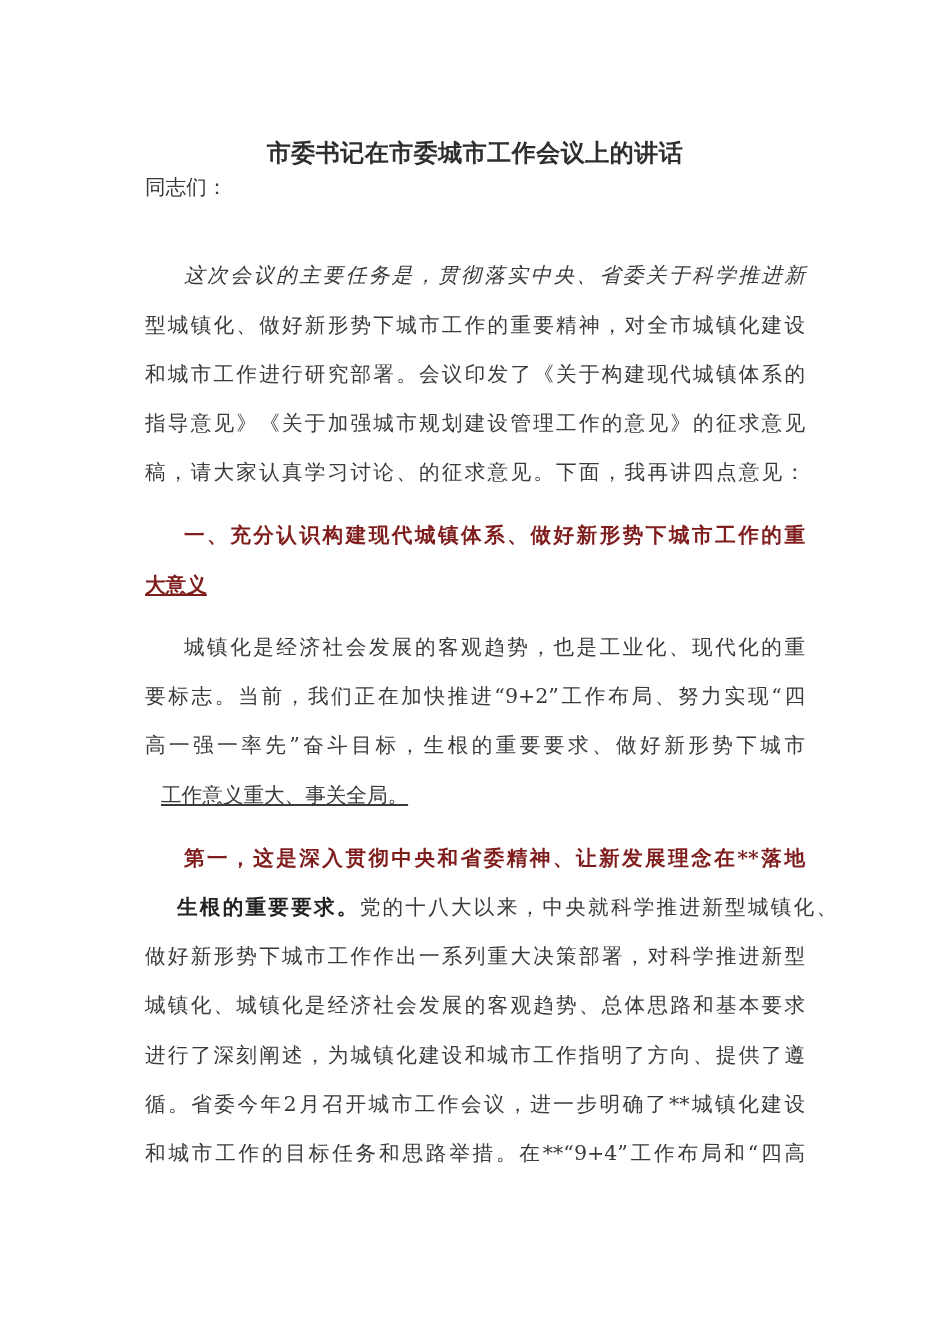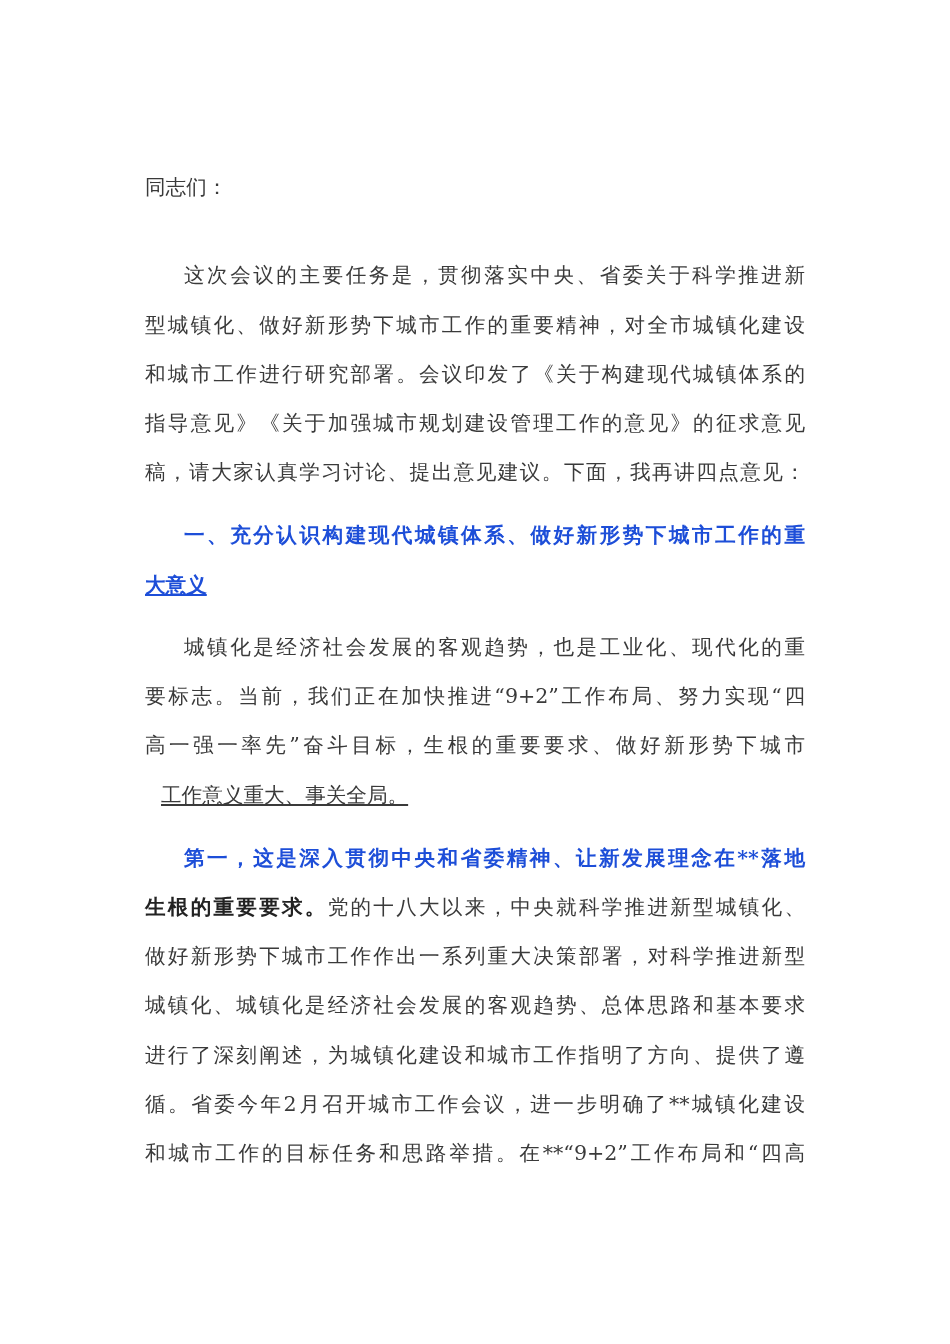--- a/index.html
+++ b/index.html
@@ -50,66 +50,67 @@
     .line.last {
       text-align-last: left;
       text-decoration: underline;
     }
     .line.indent {
       left: 184px;
       width: 621px;
     }
     .line.bold {
       font-weight: bold;
-      color: #1d4ed8;
+      color: #7f1d1d;
     }
     .b {
       font-weight: bold;
       color: #222222;
     }
     .greeting {
       position: absolute;
       left: 145px;
       top: 172px;
       font-size: 20.6px;
       line-height: 30px;
       color: #3a3a3a;
     }
   </style>
 </head>
 <body>
 
 <div class="page">
 
+  <div class="title">市委书记在市委城市工作会议上的讲话</div>
 
   <div class="greeting">同志们：</div>
 
   <div>
-    <div class="line indent" style="top:260px;">这次会议的主要任务是，贯彻落实中央、省委关于科学推进新</div>
+    <div class="line indent" style="top:260px;font-style:italic;">这次会议的主要任务是，贯彻落实中央、省委关于科学推进新</div>
     <div class="line" style="top:310px;">型城镇化、做好新形势下城市工作的重要精神，对全市城镇化建设</div>
     <div class="line" style="top:359px;">和城市工作进行研究部署。会议印发了《关于构建现代城镇体系的</div>
     <div class="line" style="top:408px;">指导意见》《关于加强城市规划建设管理工作的意见》的征求意见</div>
-    <div class="line" style="top:457px;">稿，请大家认真学习讨论、提出意见建议。下面，我再讲四点意见：</div>
+    <div class="line" style="top:457px;">稿，请大家认真学习讨论、的征求意见。下面，我再讲四点意见：</div>
   </div>
 
   <div>
     <div class="line indent bold" style="top:520px;">一、充分认识构建现代城镇体系、做好新形势下城市工作的重</div>
     <div class="line bold last" style="top:570px;">大意义</div>
   </div>
 
   <div>
     <div class="line indent" style="top:632px;">城镇化是经济社会发展的客观趋势，也是工业化、现代化的重</div>
     <div class="line" style="top:681px;">要标志。当前，我们正在加快推进“9+2”工作布局、努力实现“四</div>
     <div class="line" style="top:730px;">高一强一率先”奋斗目标，生根的重要要求、做好新形势下城市</div>
     <div class="line last" style="top:780px;margin-left:16px;">工作意义重大、事关全局。</div>
   </div>
 
   <div>
     <div class="line indent bold" style="top:843px;">第一，这是深入贯彻中央和省委精神、让新发展理念在**落地</div>
-    <div class="line" style="top:892px;"><span class="b">生根的重要要求。</span><span>党的十八大以来，中央就科学推进新型城镇化、</span></div>
+    <div class="line" style="top:892px;margin-left:32px;"><span class="b">生根的重要要求。</span><span>党的十八大以来，中央就科学推进新型城镇化、</span></div>
     <div class="line" style="top:941px;">做好新形势下城市工作作出一系列重大决策部署，对科学推进新型</div>
     <div class="line" style="top:990px;">城镇化、城镇化是经济社会发展的客观趋势、总体思路和基本要求</div>
     <div class="line" style="top:1040px;">进行了深刻阐述，为城镇化建设和城市工作指明了方向、提供了遵</div>
     <div class="line" style="top:1089px;">循。省委今年2月召开城市工作会议，进一步明确了**城镇化建设</div>
-    <div class="line" style="top:1138px;">和城市工作的目标任务和思路举措。在**“9+2”工作布局和“四高</div>
+    <div class="line" style="top:1138px;">和城市工作的目标任务和思路举措。在**“9+4”工作布局和“四高</div>
   </div>
 
 </div>
 
 </body></html>

